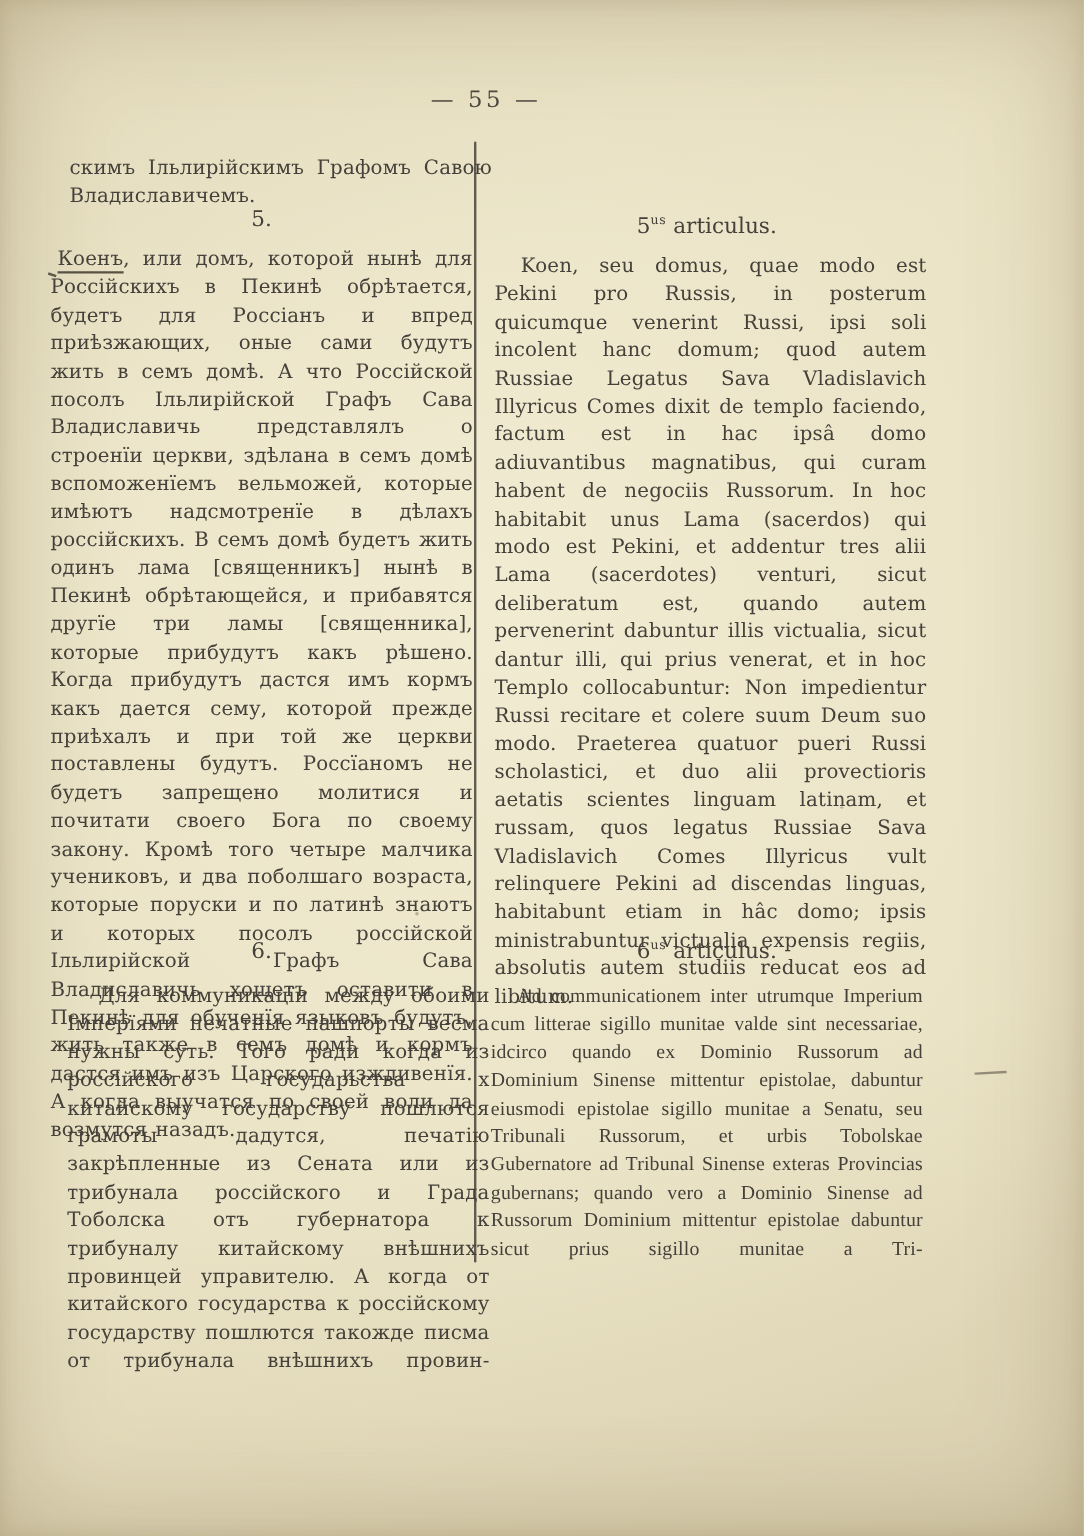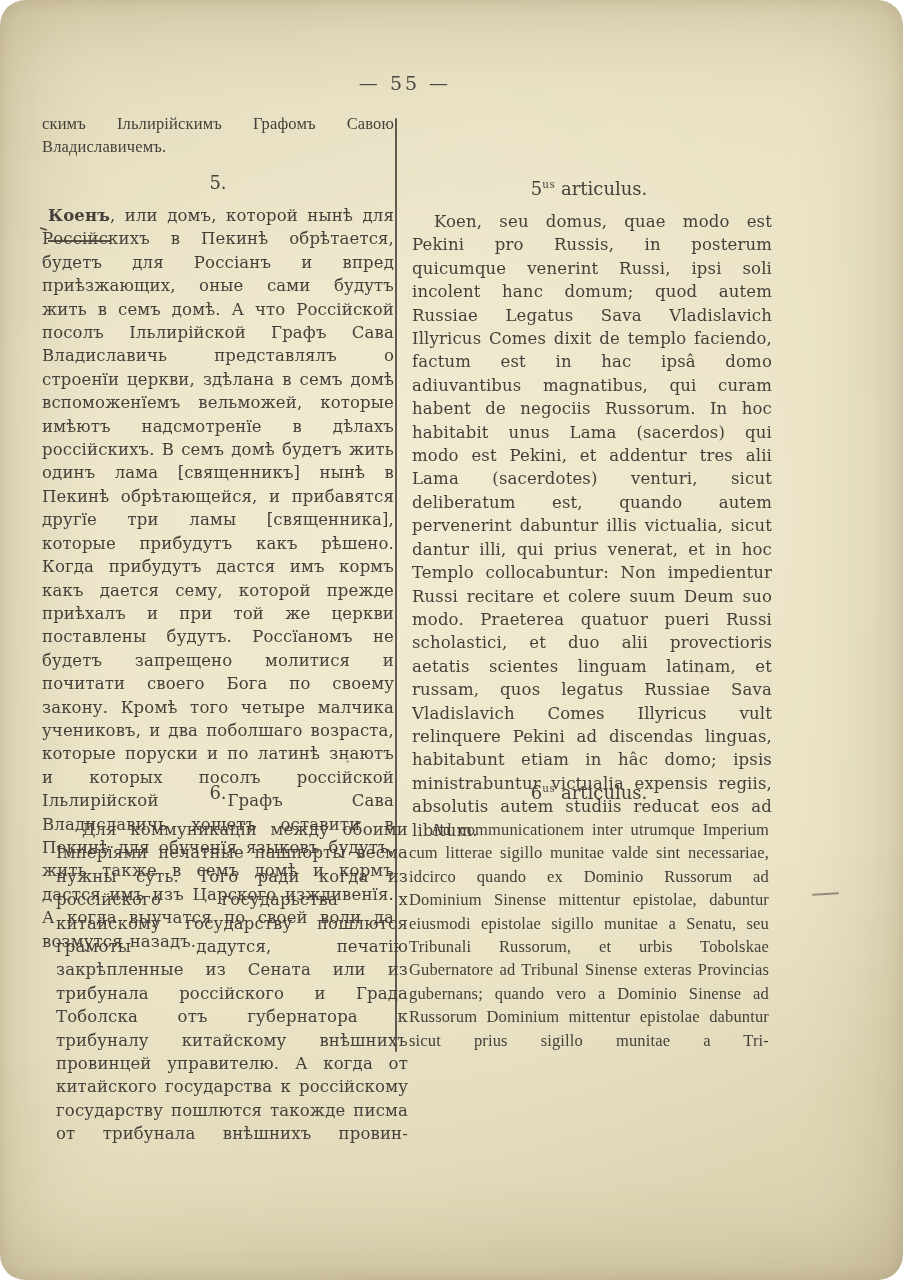--- a/index.html
+++ b/index.html
@@ -3,56 +3,56 @@
 <meta charset="utf-8">
 <style>
   html,body{margin:0;padding:0;}
   body{width:903px;height:1280px;overflow:hidden;
        font-family:"DejaVu Serif","Liberation Serif",serif;}
   .page{position:relative;width:903px;height:1280px;color:#46423b;
     background:
       radial-gradient(ellipse 120% 95% at 46% 40%, rgba(255,252,236,0.40), rgba(255,252,236,0) 62%),
       linear-gradient(165deg, rgba(150,130,85,0.10) 0%, rgba(0,0,0,0) 25%, rgba(0,0,0,0) 70%, rgba(125,105,60,0.14) 100%),
       #e8e0c1;
-    box-shadow: inset 0 0 95px rgba(112,92,52,0.30), inset 0 0 16px rgba(112,92,52,0.16); border-radius: 25px;}
+    box-shadow: inset 0 0 95px rgba(112,92,52,0.30), inset 0 0 16px rgba(112,92,52,0.16);}
   .header{position:absolute;top:72px;left:42px;width:726px;text-align:center;
           font-size:19px;letter-spacing:3px;color:#4c473f;}
   .col{position:absolute;text-align:justify;font-size:16.5px;line-height:23.4px;
        letter-spacing:0.15px;word-spacing:1.5px;color:#45413a;}
   .carryover{top:112px;left:42px;width:352px;}
   .ru5h{position:absolute;top:172px;left:42px;width:352px;text-align:center;font-size:18px;color:#45413a;}
   .ru5{top:204px;left:42px;width:352px;text-indent:6px;}
   .ru6h{position:absolute;top:782px;left:42px;width:352px;text-align:center;font-size:18px;color:#45413a;}
   .ru6{top:818px;left:56px;width:352px;text-indent:26px;text-align-last:justify;}
   .la5h{position:absolute;top:178px;left:409px;width:360px;text-align:center;font-size:18px;color:#45413a;}
   .la5{top:210px;left:412px;width:360px;text-indent:22px;}
   .la6h{position:absolute;top:782px;left:409px;width:360px;text-align:center;font-size:18px;color:#45413a;}
   .la6{top:818px;left:409px;width:360px;text-indent:22px;text-align-last:justify;font-family:Liberation Serif, serif;}
   .divider{position:absolute;left:395px;top:118px;width:2px;height:934px;
            background:rgba(72,67,58,0.85);border-radius:1px;}
   sup.art{font-size:0.58em;vertical-align:super;letter-spacing:0.5px;}
-  .lead{border-bottom:2px solid rgba(62,56,46,0.85);padding-bottom:15px;font-weight:bold;}
+  .lead{border-bottom:2px solid rgba(62,56,46,0.85);padding-bottom:1px;}
   .lead::before{content:"";display:inline-block;width:7px;height:2px;margin-right:-7px;
       transform:translate(-8px,9px) rotate(18deg);background:rgba(62,56,46,0.8);}
   .pencil-dash{position:absolute;left:812px;top:893px;width:27px;height:2px;
       background:rgba(120,112,96,0.75);transform:rotate(-3deg);border-radius:1px;}
   .speck1{position:absolute;left:346px;top:760px;width:3px;height:3px;border-radius:50%;background:rgba(100,90,70,0.4);}
   .speck2{position:absolute;left:700px;top:672px;width:3px;height:2px;border-radius:50%;background:rgba(100,90,70,0.35);}
 </style>
 </head>
 <body>
 
 <div class="page">
 
   <div class="header">— 55 —</div>
 
   <div class="divider"></div>
 
   <div>
-    <p class="col carryover" style="position:absolute;margin:0;font-family:Liberation Serif, serif;">скимъ Ільлирійскимъ Графомъ Савою Владиславичемъ.</p>
+    <p class="col carryover" style="position:absolute;margin:16px;">скимъ Ільлирійскимъ Графомъ Савою Владиславичемъ.</p>
 
     <div class="ru5h">5.</div>
 
     <p class="col ru5" style="position:absolute;margin:0;"><span class="lead">Коенъ</span><span>, или домъ, которой нынѣ для Россійскихъ в Пекинѣ обрѣтается, будетъ для Россіанъ и впред приѣзжающих, оные сами будутъ жить в семъ домѣ. А что Россійской посолъ Ільлирійской Графъ Сава Владиславичь представлялъ о строенїи церкви, здѣлана в семъ домѣ вспоможенїемъ вельможей, которые имѣютъ надсмотренїе в дѣлахъ россійскихъ. В семъ домѣ будетъ жить одинъ лама [священникъ] нынѣ в Пекинѣ обрѣтающейся, и прибавятся другїе три ламы [священника], которые прибудутъ какъ рѣшено. Когда прибудутъ дастся имъ кормъ какъ дается сему, которой прежде приѣхалъ и при той же церкви поставлены будутъ. Россїаномъ не будетъ запрещено молитися и почитати своего Бога по своему закону. Кромѣ того четыре малчика учениковъ, и два поболшаго возраста, которые поруски и по латинѣ знаютъ и которых посолъ россійской Ільлирійской Графъ Сава Владиславичь хощетъ оставити в Пекинѣ для обученїя языковъ будутъ, жить также в семъ домѣ и кормъ дастся имъ изъ Царского изждивенїя. А когда выучатся по своей воли да возмутся назадъ.</span></p>
 
     <div class="ru6h">6.</div>
 
     <p class="col ru6" style="position:absolute;margin:0;">Для коммуникацїи между обоими Імперїями печатные пашпорты весма нужны суть. Того ради когда из россійского государьства х китайскому государству пошлются грамоты дадутся, печатію закрѣпленные из Сената или из трибунала россійского и Града Тоболска отъ губернатора к трибуналу китайскому внѣшнихъ провинцей управителю. А когда от китайского государства к россійскому государству пошлются такожде писма от трибунала внѣшнихъ провин-</p>
   </div>
 

